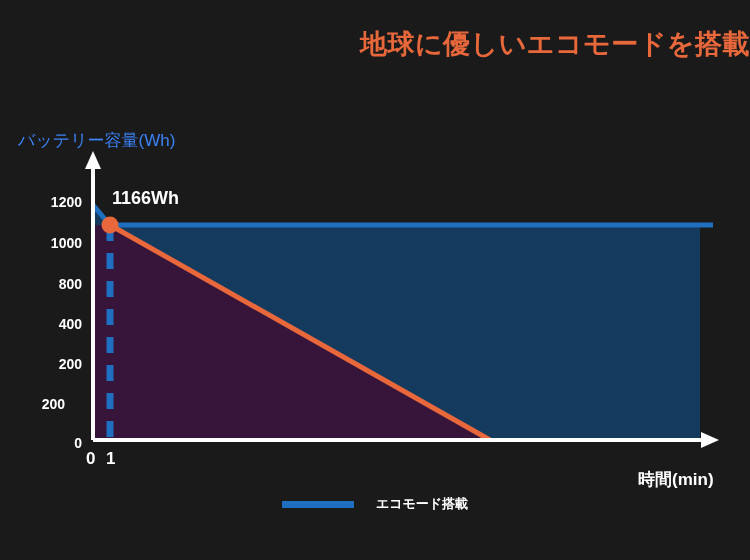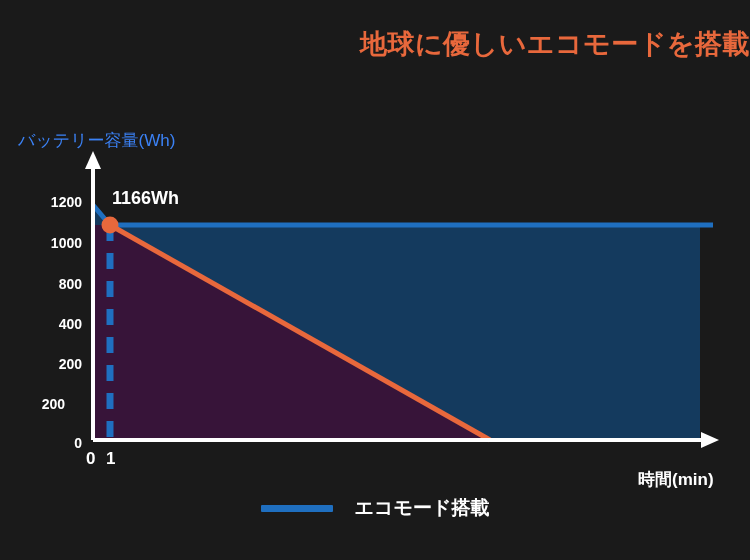--- a/index.html
+++ b/index.html
@@ -81,21 +81,21 @@
   .legend-item{
     display:flex;align-items:center;
     margin:0 52px;
   }
   .legend-swatch{
     width:72px;height:7px;border-radius:1px;
     display:inline-block;
   }
   .legend-text{
     margin-left:22px;
-    color:#ffffff;font-size:19px;font-weight:700;
+    color:#ffffff;font-size:13px;font-weight:700;
     white-space:nowrap;
   }
 </style>
 </head>
 <body>
 
 <div class="stage">
 
   <div class="title">
     <span class="title-line">地球に優しいエコモードを搭載</span>

